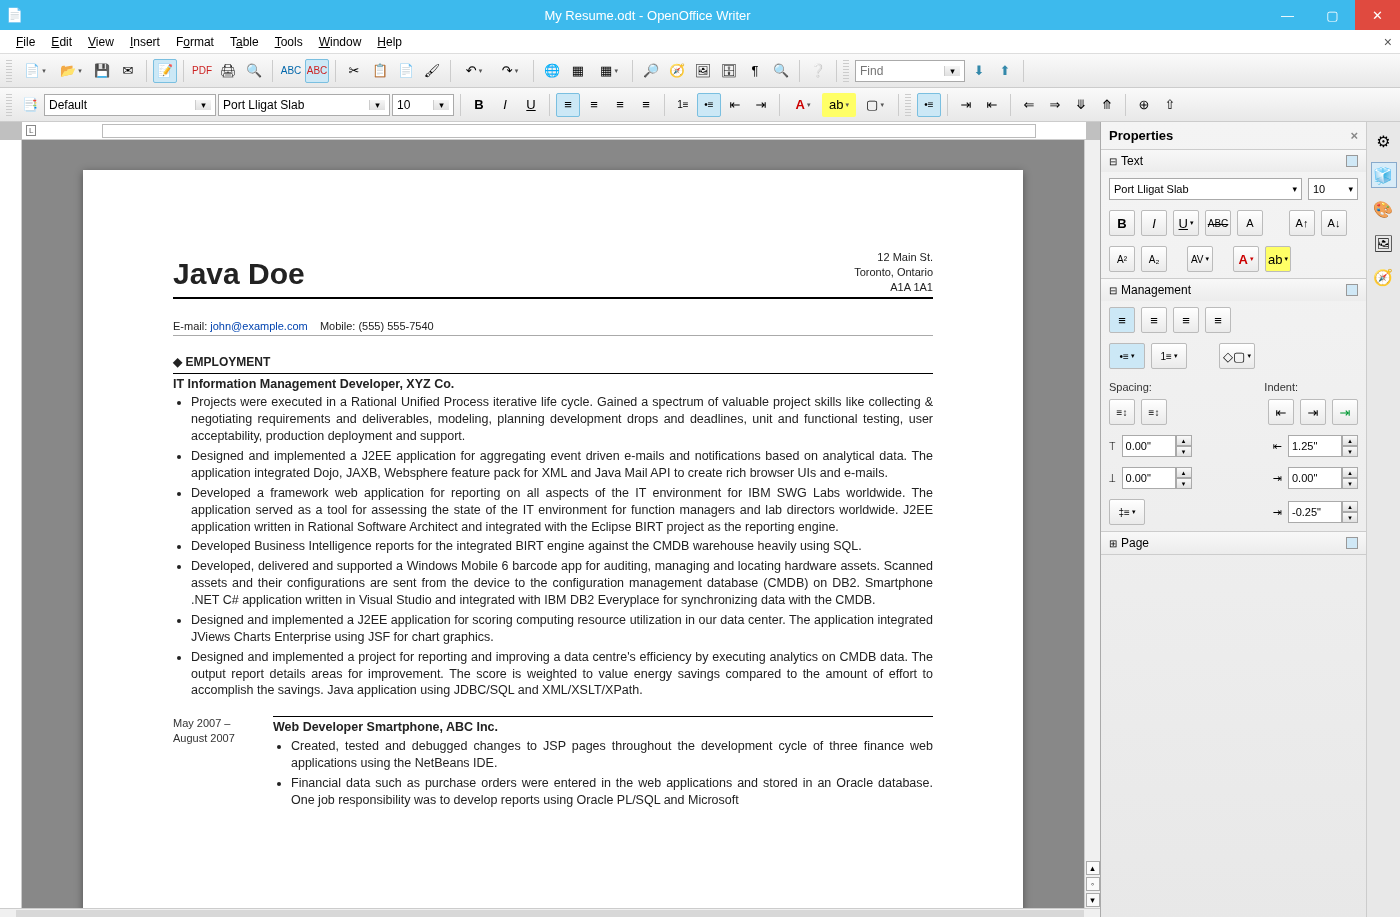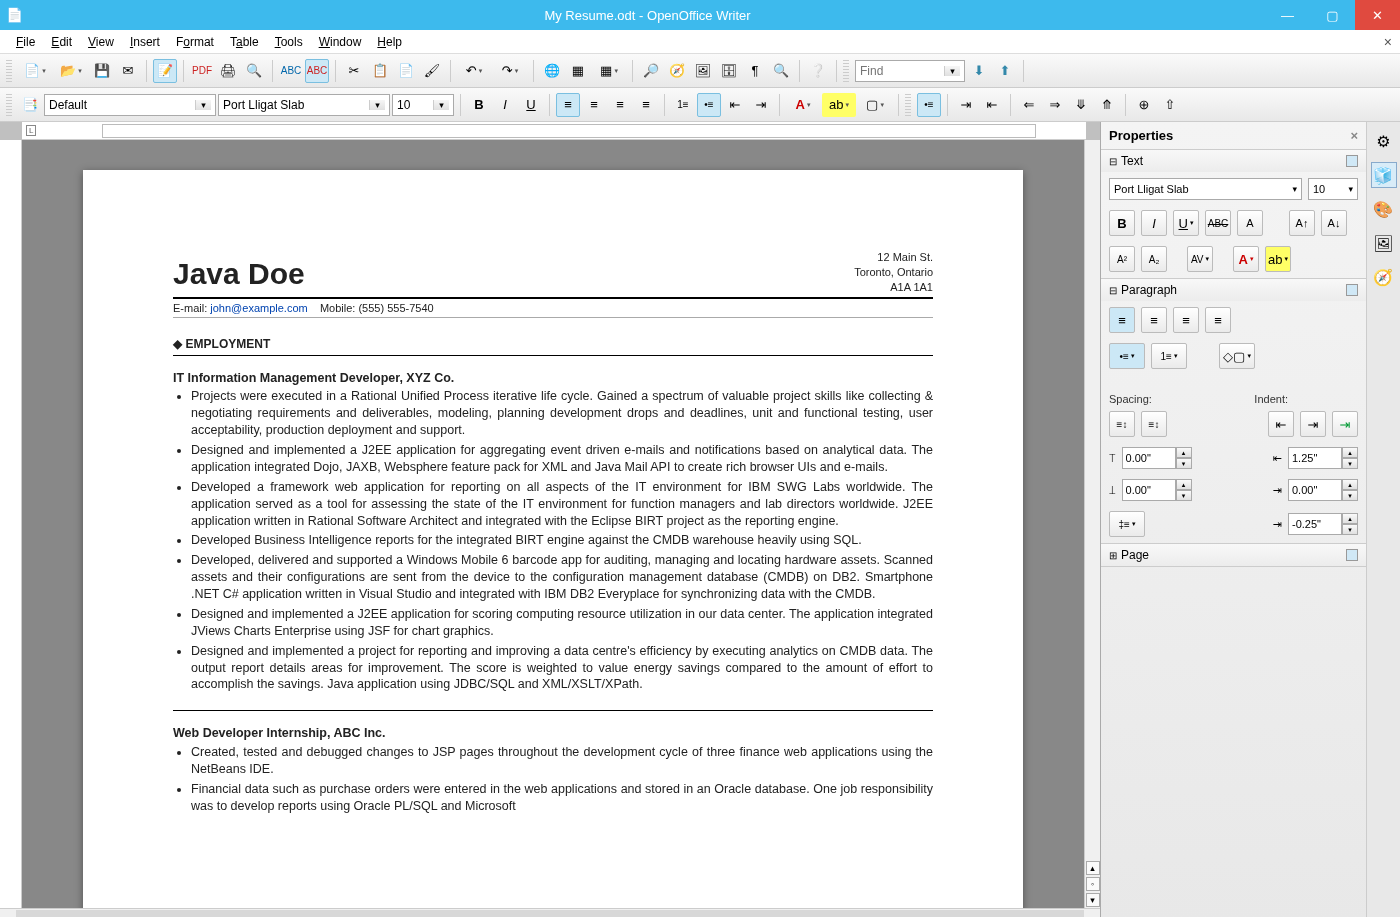--- a/index.html
+++ b/index.html
@@ -34,27 +34,27 @@
 .vruler-wrap { display: flex; flex: 1; overflow: hidden; }
 .vruler { width: 22px; background: #fff; border-right: 1px solid #ccc; position: relative; font-size: 8px; color: #666; }
 .docscroll { flex: 1; overflow: auto; background: #888; display: flex; justify-content: center; padding-top: 30px; }
 .vscroll { width: 16px; background: #f0f0f0; border-left:1px solid #ccc; display: flex; flex-direction: column; align-items: center; justify-content: flex-end; }
 .vscroll .nav { width:14px; height:14px; border:1px solid #aaa; background:#fafafa; margin:1px; font-size:9px; text-align:center; line-height:12px; }
 
 .page { width: 940px; min-height: 1200px; background: #fff; box-shadow: 0 2px 8px rgba(0,0,0,0.4); padding: 80px 90px; font-family: Georgia, serif; color: #222; font-size: 12.5px; line-height: 1.35; }
 .page .hdr { border-bottom: 2px solid #000; padding-bottom: 2px; display: flex; justify-content: space-between; align-items: flex-end; }
 .page .name { font-family: Arial, sans-serif; font-weight: bold; font-size: 30px; }
 .page .addr { text-align: right; font-size: 11px; }
-.page .contact { font-size: 11px; margin-top: 2px; border-bottom: 1px solid #aaa; padding-bottom: 2px; }
+.page .contact { font-size: 11px; margin-top: 20px; border-bottom: 1px solid #aaa; padding-bottom: 2px; }
 .page .contact a { color: #0043b0; }
 .page .section-title { font-family: Arial,sans-serif; font-weight: bold; font-size: 12px; margin-top: 18px; }
 .page .section-title::before { content: "◆ "; }
 .page .row { display: flex; margin-top: 2px; }
 .page .dates { width: 100px; font-size: 11px; color: #333; padding-right: 6px; }
-.page .body { flex: 1; border-top: 1px solid #000; padding-top: 14px;}
+.page .body { flex: 1; border-top: 1px solid #000; padding-top: 2px;}
 .page .jobtitle { font-weight: bold; font-size: 12.5px; }
 .page ul { margin-left: 18px; margin-top: 2px; }
 .page li { margin-bottom: 3px; text-align: justify; }
 
 .props { width: 300px; background: linear-gradient(#f4f4f4,#e8e8e8); border-left: 1px solid #aaa; display: flex; }
 .props-main { flex:1; display:flex; flex-direction:column; }
 .props-tabs { width: 34px; background: #e8e8e8; border-left:1px solid #ccc; display:flex; flex-direction:column; align-items:center; padding-top:6px; gap:8px;}
 .props-tabs .ptab { width:26px; height:26px; display:flex; align-items:center; justify-content:center; font-size:16px; border:1px solid transparent; }
 .phead { height: 28px; display: flex; align-items: center; padding: 0 8px; font-size: 13px; font-weight: bold; border-bottom: 1px solid #ccc; }
 .phead .px { margin-left: auto; color: #888; cursor:default; }
@@ -238,22 +238,23 @@
                 <li>Designed and implemented a J2EE application for aggregating event driven e-mails and notifications based on analytical data. The application integrated Dojo, JAXB, Websphere feature pack for XML and Java Mail API to create rich browser UIs and e-mails.</li>
                 <li>Developed a framework web application for reporting on all aspects of the IT environment for IBM SWG Labs worldwide. The application served as a tool for assessing the state of the IT environment for function managers and lab directors worldwide. J2EE application written in Rational Software Architect and integrated with the Eclipse BIRT project as the reporting engine.</li>
                 <li>Developed Business Intelligence reports for the integrated BIRT engine against the CMDB warehouse heavily using SQL.</li>
                 <li>Developed, delivered and supported a Windows Mobile 6 barcode app for auditing, managing and locating hardware assets. Scanned assets and their configurations are sent from the device to the configuration management database (CMDB) on DB2. Smartphone .NET C# application written in Visual Studio and integrated with IBM DB2 Everyplace for synchronizing data with the CMDB.</li>
                 <li>Designed and implemented a J2EE application for scoring computing resource utilization in our data center. The application integrated JViews Charts Enterprise using JSF for chart graphics.</li>
                 <li>Designed and implemented a project for reporting and improving a data centre's efficiency by executing analytics on CMDB data. The output report details areas for improvement. The score is weighted to value energy savings compared to the amount of effort to accomplish the savings. Java application using JDBC/SQL and XML/XSLT/XPath.</li>
               </ul>
             </div>
           </div>
           <div class="row" style="margin-top:14px">
+            <div class="dates">May 2007 – August 2007</div>
             <div class="body">
-              <div class="jobtitle">Web Developer Internship, ABC Inc.</div>
+              <div class="jobtitle">Web Developer Smartphone, ABC Inc.</div>
               <ul>
                 <li>Created, tested and debugged changes to JSP pages throughout the development cycle of three finance web applications using the NetBeans IDE.</li>
                 <li>Financial data such as purchase orders were entered in the web applications and stored in an Oracle database. One job responsibility was to develop reports using Oracle PL/SQL and Microsoft</li>
               </ul>
             </div>
           </div>
         </div>
       </div>
       <div class="vscroll">
         <div class="nav">▴</div>
@@ -314,35 +315,35 @@
           <div class="pbtn drop" style="color:#c00">
                 <b>A</b>
               </div>
           <div class="pbtn drop" style="background:#ff6">ab</div>
         </div>
       </div>
     </div>
     <div class="psection">
       <div class="pshead">
             <span class="tog">⊟</span>
-            <span>Paragraph</span>
+            <span>Management</span>
             <span class="sq"></span>
           </div>
       <div class="pbody">
         <div class="pbtn" style="background:#cce8f6">≡</div>
         <div class="pbtn">≡</div>
         <div class="pbtn">≡</div>
         <div class="pbtn">≡</div>
         <div style="width:100%;display:flex;gap:6px;margin-top:4px">
           <div class="pbtn drop wide" style="background:#cce8f6;font-size:10px">•≡</div>
           <div class="pbtn drop wide" style="font-size:10px">1≡</div>
           <div style="width:20px"></div>
           <div class="pbtn drop wide">◇▢</div>
         </div>
-        <div style="width:100%;display:flex;gap:30px;margin-top:18px">
+        <div style="width:100%;display:flex;gap:20px;margin-top:6px">
           <span class="plabel">Spacing:</span>
           <span style="flex:1"></span>
           <span class="plabel">Indent:</span>
           <span style="width:40px"></span>
         </div>
         <div style="width:100%;display:flex;gap:6px">
           <div class="pbtn" style="font-size:10px">≡↕</div>
           <div class="pbtn" style="font-size:10px">≡↕</div>
           <span style="flex:1"></span>
           <div class="pbtn">⇤</div>

